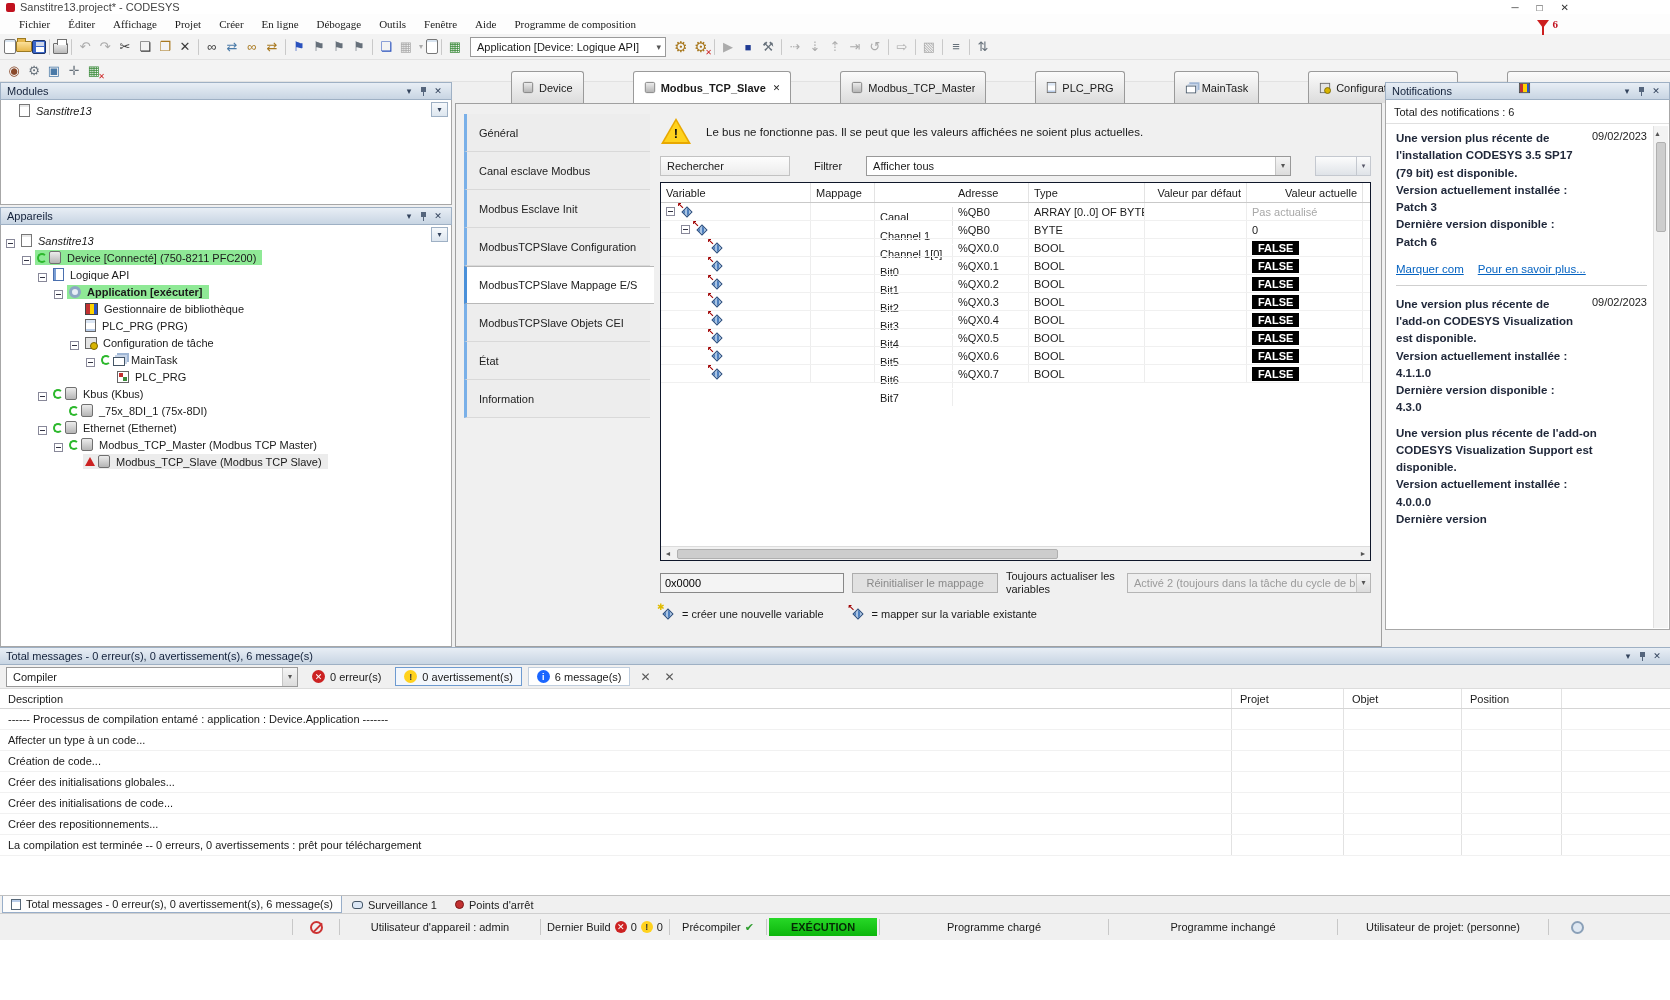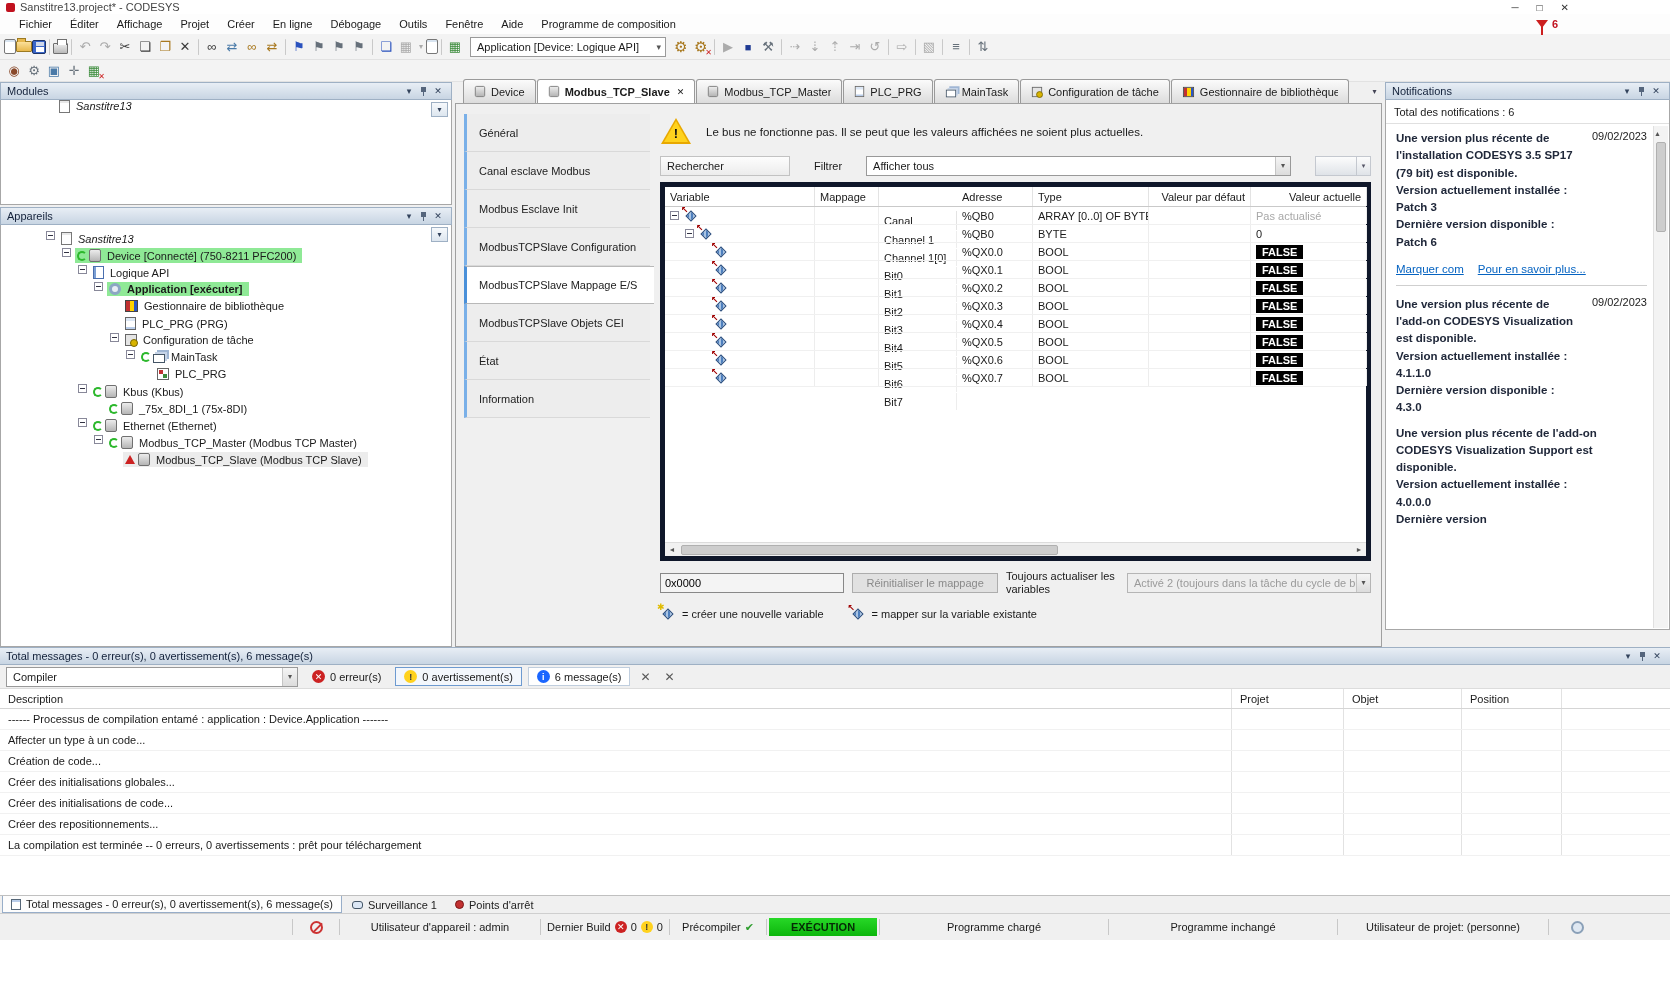--- a/index.html
+++ b/index.html
@@ -6,21 +6,21 @@
   body { font-family:"Liberation Sans","DejaVu Sans",sans-serif; font-size:11px; color:#1a1a1a; background:#fff; }
   .app { position:relative; width:1670px; height:1000px; background:#fff; overflow:hidden; display:flex; flex-direction:column; }
 
   
   .titlebar { height:14px; display:flex; align-items:center; padding:0 6px; background:#fff; color:#444; overflow:hidden; }
   .applogo { width:9px; height:9px; background:#c1121f; border-radius:2px; margin-right:5px; flex:none; }
   .titlebar .wctl { margin-left:auto; display:flex; gap:18px; padding-right:95px; color:#333; font-size:10px; }
   .wctl span { cursor:default; }
 
   
-  .menubar { height:20px; display:flex; align-items:center; background:#fdfdfd; padding-left:10px; }
+  .menubar { height:20px; display:flex; align-items:center; background:#fdfdfd; padding-left:10px;font-family:Liberation Serif, serif; }
   .menu-item { padding:2px 9px; cursor:default; }
   .menubar .mright { margin-left:auto; display:flex; align-items:center; gap:4px; padding-right:112px; }
   .funnel { width:0; height:0; border-left:6px solid transparent; border-right:6px solid transparent; border-top:8px solid #cc1f1f; position:relative; }
   .funnel::after { content:""; position:absolute; left:-1px; top:-2px; width:2px; height:9px; background:#cc1f1f; }
   .nbadge { color:#c1121f; font-weight:bold; }
 
   
   .toolbar { height:26px; display:flex; align-items:center; background:#f3f3f3; border-bottom:1px solid #e2e2e2; padding:0 4px; }
   .toolbar2 { height:22px; }
   .tbi { width:20px; height:20px; display:flex; align-items:center; justify-content:center; font-size:13px; color:#444; cursor:pointer; border-radius:2px; flex:none; }
@@ -58,21 +58,21 @@
   .panel-h .hic { width:14px; text-align:center; color:#33435c; font-size:9px; cursor:pointer; }
   .pin { width:7px; height:11px; position:relative; cursor:pointer; margin:0 4px; }
   .pin::before { content:""; position:absolute; top:1px; left:1px; width:5px; height:5px; background:#55657c; }
   .pin::after { content:""; position:absolute; top:6px; left:3px; width:1px; height:4px; background:#55657c; }
   .panel-b { background:#fff; border:1px solid #a7a7a7; border-top:none; position:relative; overflow:hidden; }
   .mini-combo { position:absolute; top:2px; right:3px; width:17px; height:15px; background:linear-gradient(#f6f9fc,#dde6ef); border:1px solid #9eb0c4; color:#33435c; font-size:8px; text-align:center; line-height:14px; cursor:pointer; }
   .modules-b { height:105px; }
   .appareils-b { flex:1; }
 
   
-  .trow { height:17px; display:flex; align-items:flex-start; padding-left:calc(5px + var(--ind,0) * 16px); white-space:nowrap; cursor:default;margin-left:40px; }
+  .trow { height:17px; display:flex; align-items:flex-end; padding-left:calc(5px + var(--ind,0) * 16px); white-space:nowrap; cursor:default; }
   .exp { width:9px; height:9px; flex:none; margin-right:4px; position:relative; }
   .exp.minus { border:1px solid #889; background:#fff; }
   .exp.minus::after { content:""; position:absolute; left:1px; right:1px; top:3px; height:1px; background:#334; }
   .exp.none { visibility:hidden; }
   .hlwrap { display:flex; align-items:center; padding:1px 6px 1px 2px; }
   .hl-green .hlwrap { background:#8fe996; }
   .hl-gray .hlwrap { background:#ececec; }
   .ovl { flex:none; }
   .b-run { width:10px; height:10px; border:2px solid #2db82d; border-radius:50%; border-right-color:transparent; margin-right:2px; }
   .b-warn { width:0; height:0; border-left:5px solid transparent; border-right:5px solid transparent; border-bottom:9px solid #cc2222; margin-right:3px; }
@@ -89,21 +89,21 @@
   .t-tpou { width:12px; height:12px; background:#fff; border:1px solid #666; position:relative; }
   .t-tpou::before { content:""; position:absolute; left:1px; top:1px; width:4px; height:4px; background:#c23131; }
   .t-tpou::after { content:""; position:absolute; right:1px; bottom:1px; width:4px; height:4px; background:#3c8c3c; }
   .tlab { padding-left:1px; }
   .tlab.ital { font-style:italic; }
   .tlab.bold { font-weight:bold; }
 
   
   .centercol { flex:1; display:flex; flex-direction:column; min-width:0; padding:0 3px; }
   .tabstrip { height:21px; display:flex; align-items:flex-end; gap:1px; padding-left:8px; }
-  .tab { height:24px; display:flex; align-items:center; gap:5px; padding:10px 10px; background:linear-gradient(#fbfbfb,#dcdcdc); border:1px solid #9a9a9a; border-bottom:none; border-radius:3px 3px 0 0; white-space:nowrap; cursor:pointer; max-width:178px; }
+  .tab { height:32px; display:flex; align-items:center; gap:5px; padding:10px 10px; background:linear-gradient(#fbfbfb,#dcdcdc); border:1px solid #9a9a9a; border-bottom:none; border-radius:3px 3px 0 0; white-space:nowrap; cursor:pointer; max-width:178px;margin-left:48px; }
   .tab .ticon { transform:scale(.85); margin-right:0; }
   .tab span.tl { overflow:hidden; text-overflow:clip; }
   .tab.active { background:#fff; font-weight:bold; position:relative; z-index:2; }
   .tab .tclose { font-size:9px; font-weight:bold; color:#222; margin-left:2px; cursor:pointer; }
   .tabstrip .strip-end { margin-left:auto; width:15px; height:16px; text-align:center; font-size:8px; color:#445; cursor:pointer; }
   .editor { flex:1; border:1px solid #a0a0a0; background:#f0f0f0; display:flex; padding:6px 8px 0 8px; min-height:0; }
   .enav { width:186px; flex:none; margin-top:4px; }
   .enav-item { height:38px; display:flex; align-items:center; background:#ededed; border-bottom:1px solid #d9d9d9; border-left:3px solid #7ab0e8; padding-left:12px; cursor:pointer; color:#222; }
   .enav-item.sel { background:#fff; border-top:1px solid #b8b8b8; border-bottom:1px solid #b8b8b8; border-left-color:#4a90d9; position:relative; z-index:2; width:190px; }
   .epage { flex:1; padding:4px 2px 0 10px; min-width:0; display:flex; flex-direction:column; }
@@ -116,21 +116,21 @@
   .filterrow { display:flex; align-items:center; margin-top:6px; gap:24px; }
   .searchbox { width:130px; height:20px; background:linear-gradient(#fdfdfd,#ececec); border:1px solid #c2c2c2; display:flex; align-items:center; padding-left:6px; cursor:text; }
   .flt-lbl { margin-left:auto; }
   .combo { height:20px; background:#fff; border:1px solid #999; display:flex; align-items:center; padding-left:6px; cursor:pointer; }
   .combo .car { margin-left:auto; width:15px; text-align:center; color:#555; font-size:8px; background:linear-gradient(#f5f5f5,#dcdcdc); align-self:stretch; line-height:18px; border-left:1px solid #c5c5c5; }
   .filtercombo { width:425px; }
   .filter-tail { flex:1; height:20px; background:linear-gradient(#fcfcfc,#dfe3e8); border:1px solid #c4c8cf; display:flex; }
   .tailbtn { margin-left:auto; width:14px; text-align:center; font-size:7px; color:#556; line-height:18px; cursor:pointer; border-left:1px solid #c4c8cf; }
 
   
-  .vtable { margin-top:6px; background:#fff; border:5px solid #0f172a; height:379px; display:flex; flex-direction:column; }
+  .vtable { margin-top:6px; background:#fff; border:1px solid #0f172a; height:379px; display:flex; flex-direction:column; }
   .vhead, .vrow { display:flex; align-items:center; }
   .vhead { height:20px; border-bottom:1px solid #c9c9c9; }
   .vhead > div { padding:0 5px; border-right:1px solid #e3e3e3; height:100%; display:flex; align-items:center; }
   .vrow { height:18px; border-bottom:1px solid #f0f0f0; }
   .vrow > div { padding:0 5px; border-right:1px solid #ededed; height:100%; display:flex; align-items:center; overflow:hidden; white-space:nowrap; }
   .c-var { width:150px; flex:none; }
   .c-map { width:64px; flex:none; }
   .c-can { width:78px; flex:none;margin-top:48px; }
   .c-adr { width:76px; flex:none; }
   .c-typ { width:116px; flex:none; }

